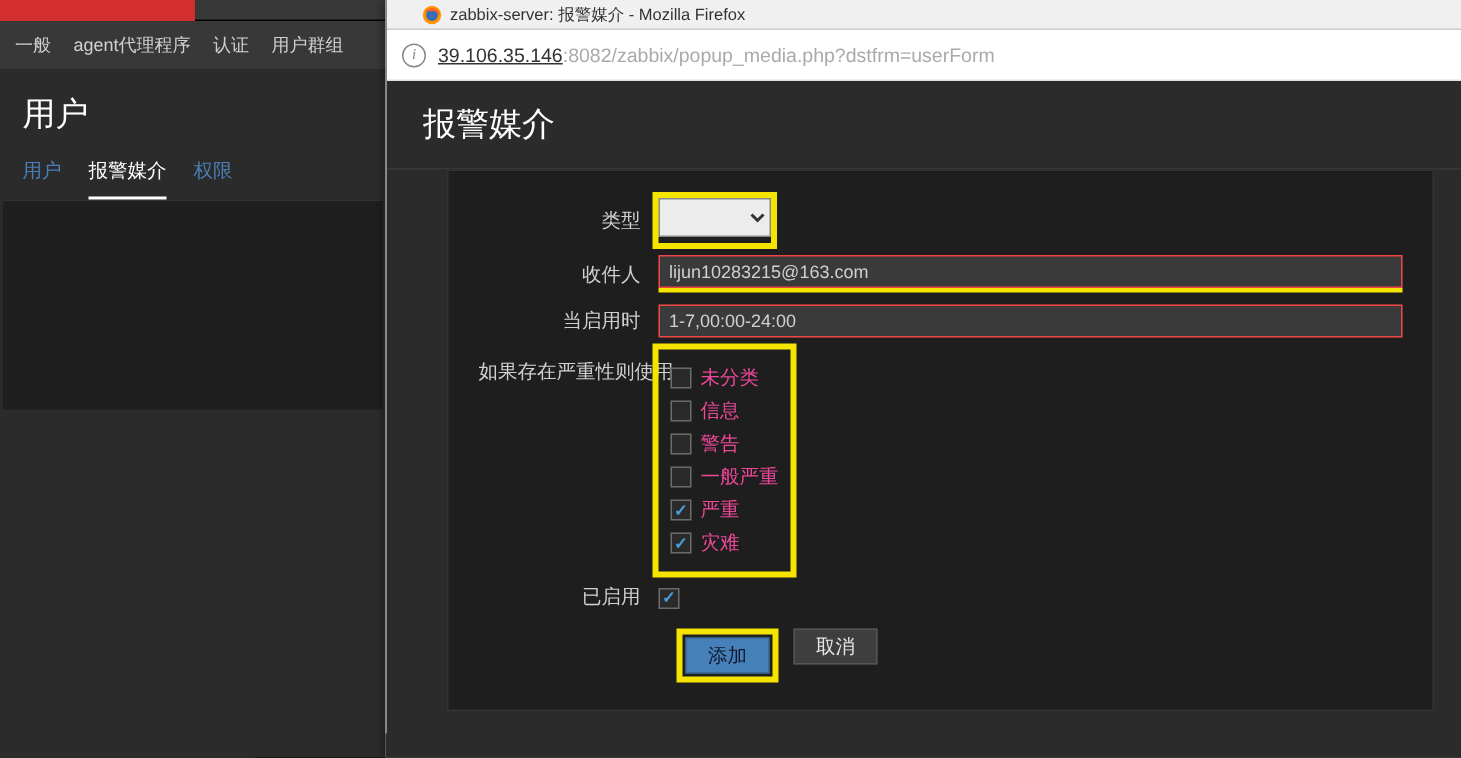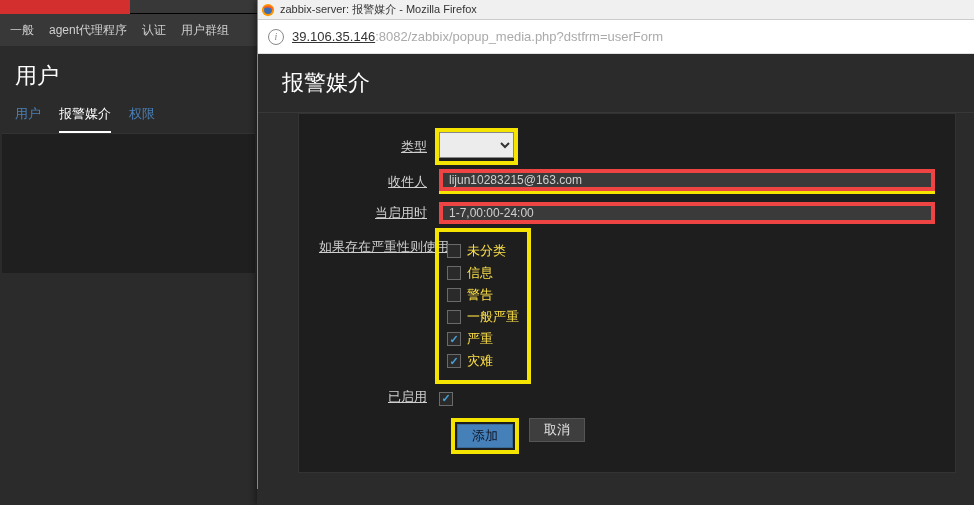--- a/index.html
+++ b/index.html
@@ -12,42 +12,42 @@
     .top-nav { background: #383838; height: 32px; display: flex; align-items: center; padding: 0 10px; gap: 15px; font-size: 12px; color: #d0d0d0; }
     .top-nav span { cursor: pointer; }
     .page-title { font-size: 22px; color: #fff; padding: 15px 15px 0; }
     .sub-tabs { display: flex; gap: 18px; padding: 14px 15px 0; font-size: 13px; }
     .sub-tabs span { color: #4a7fb5; cursor: pointer; padding-bottom: 8px; }
     .sub-tabs span.active { color: #fff; border-bottom: 2px solid #fff; }
     .panel-body { background: #1f1f1f; margin: 0 2px; height: 140px; border-top: 1px solid #333; }
     
     
     .popup-window { position: absolute; left: 257px; top: 0; width: 717px; height: 505px; background: #fff; border-left: 1px solid #888; box-shadow: -2px 0 6px rgba(0,0,0,0.4); }
-    .titlebar { height: 20px; background: #f0f0f0; border-bottom: 1px solid #ccc; display: flex; align-items: center; padding: 0 3px; font-size: 11px; color: #333; gap: 5px; }
+    .titlebar { height: 20px; background: #f0f0f0; border-bottom: 1px solid #ccc; display: flex; align-items: center; padding: 0 23px; font-size: 11px; color: #333; gap: 5px; }
     .ff-icon { width: 14px; height: 14px; display: inline-block; }
     .urlbar { height: 34px; background: #fff; border-bottom: 1px solid #e0e0e0; display: flex; align-items: center; padding: 0 10px; font-size: 13px; color: #555; gap: 8px; }
     .info-icon { width: 16px; height: 16px; border: 1px solid #888; border-radius: 50%; display: inline-flex; align-items: center; justify-content: center; font-size: 10px; color: #888; font-style: italic; font-family: serif; }
     .url-dark { color: #333; text-decoration: underline; }
     .url-light { color: #aaa; }
     
     .popup-content { background: #2b2b2b; height: calc(100% - 54px); color: #d0d0d0; padding: 0; }
     .popup-heading { font-size: 22px; color: #fff; padding: 14px 24px; border-bottom: 1px solid #383838; }
     .popup-form { background: #1e1e1e; margin: 0 18px 0 40px; padding: 18px 20px; border: 1px solid #333; }
-    .form-row { display: flex; align-items: center; margin-bottom: 8px; text-decoration: underline; }
+    .form-row { display: flex; align-items: center; margin-bottom: 8px; }
     .form-label { width: 120px; text-align: right; padding-right: 12px; font-size: 13px; color: #d0d0d0; white-space: nowrap; }
     .form-control { flex: 1; }
     
     select.zbx-select { background: #ececec; color: #333; border: 1px solid #888; height: 22px; font-size: 12px; padding: 12px 4px; width: 75px; }
     .hl-yellow { outline: 4px solid #f5e400; outline-offset: 0; }
     
-    input.zbx-input { width: 100%; height: 22px; background: #3a3a3a; border: 4px solid #ef4444; color: #d0d0d0; padding: 0 6px; font-size: 12px; }
+    input.zbx-input { width: 100%; height: 22px; background: #3a3a3a; border: 1px solid #ef4444; color: #d0d0d0; padding: 0 6px; font-size: 12px; }
     .underline-yellow { border-bottom: 3px solid #f5e400; display: inline-block; width: 100%; }
     
     .checklist { padding: 6px 8px; display: inline-block; min-width: 84px; }
-    .check-item { display: flex; align-items: center; gap: 6px; font-size: 13px; color: #fde047; margin: 4px 0; height: 18px; }
+    .check-item { display: flex; align-items: center; gap: 6px; font-size: 13px; color: #ec4899; margin: 4px 0; height: 18px; }
     .chk { width: 14px; height: 14px; border: 1px solid #6a6a6a; background: #2a2a2a; display: inline-flex; align-items: center; justify-content: center; cursor: pointer; }
     .chk.checked::after { content: '✓'; color: #4a9fd6; font-size: 11px; font-weight: bold; }
     
     .btn-row { display: flex; gap: 10px; padding-left: 132px; margin-top: 12px; }
     .btn { height: 24px; padding: 0 14px; font-size: 13px; border: 1px solid #555; background: #3e3e3e; color: #e5e5e5; cursor: pointer; display: inline-flex; align-items: center; }
     .btn.primary { background: #4680b8; border-color: #3a6a98; color: #0f172a; }
     .btn-hl { border: 4px solid #f5e400; padding: 2px; display: inline-block; }
     .btn-hl .btn { border: 1px solid #3a6a98; }
     
     

